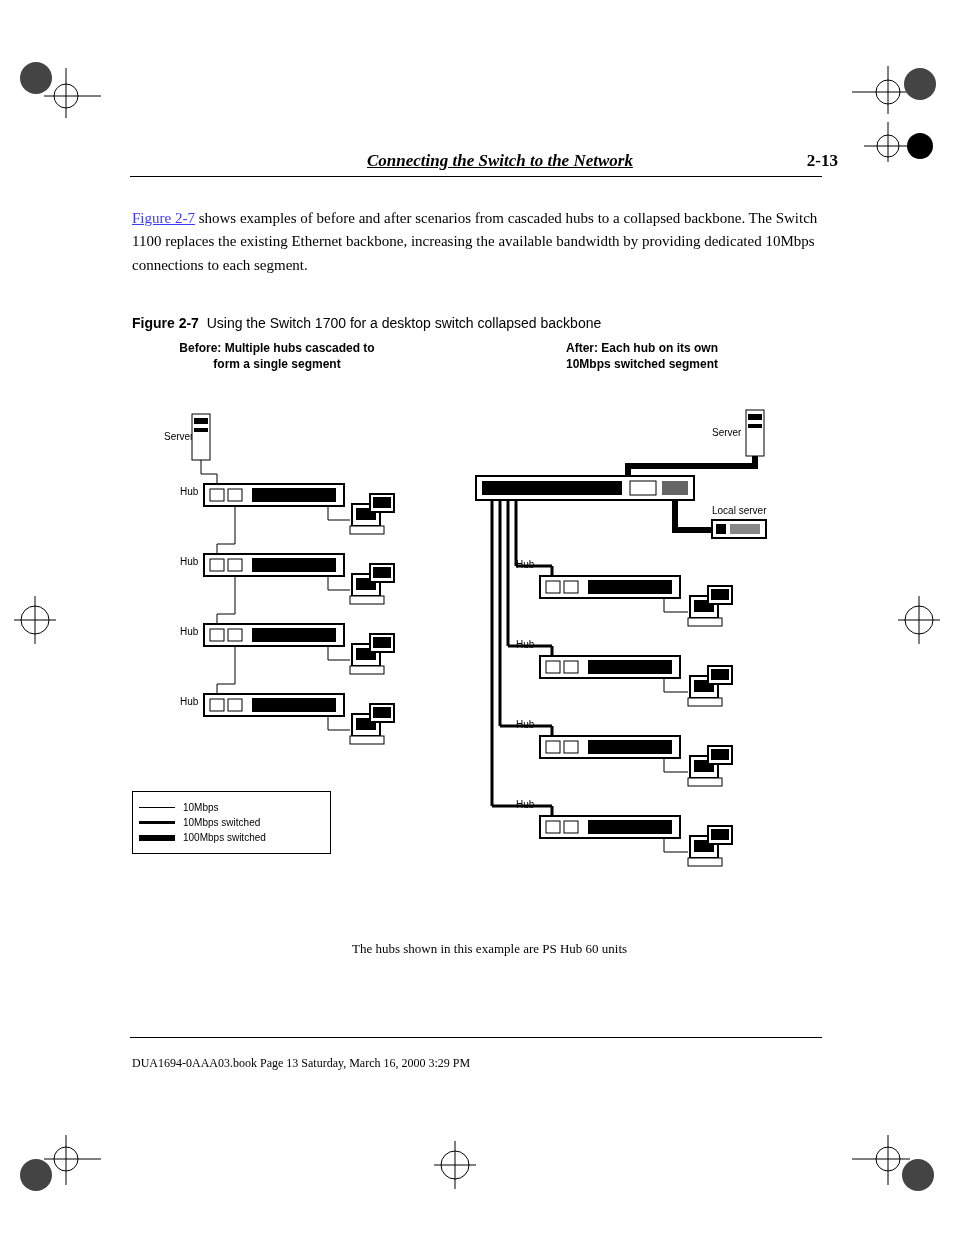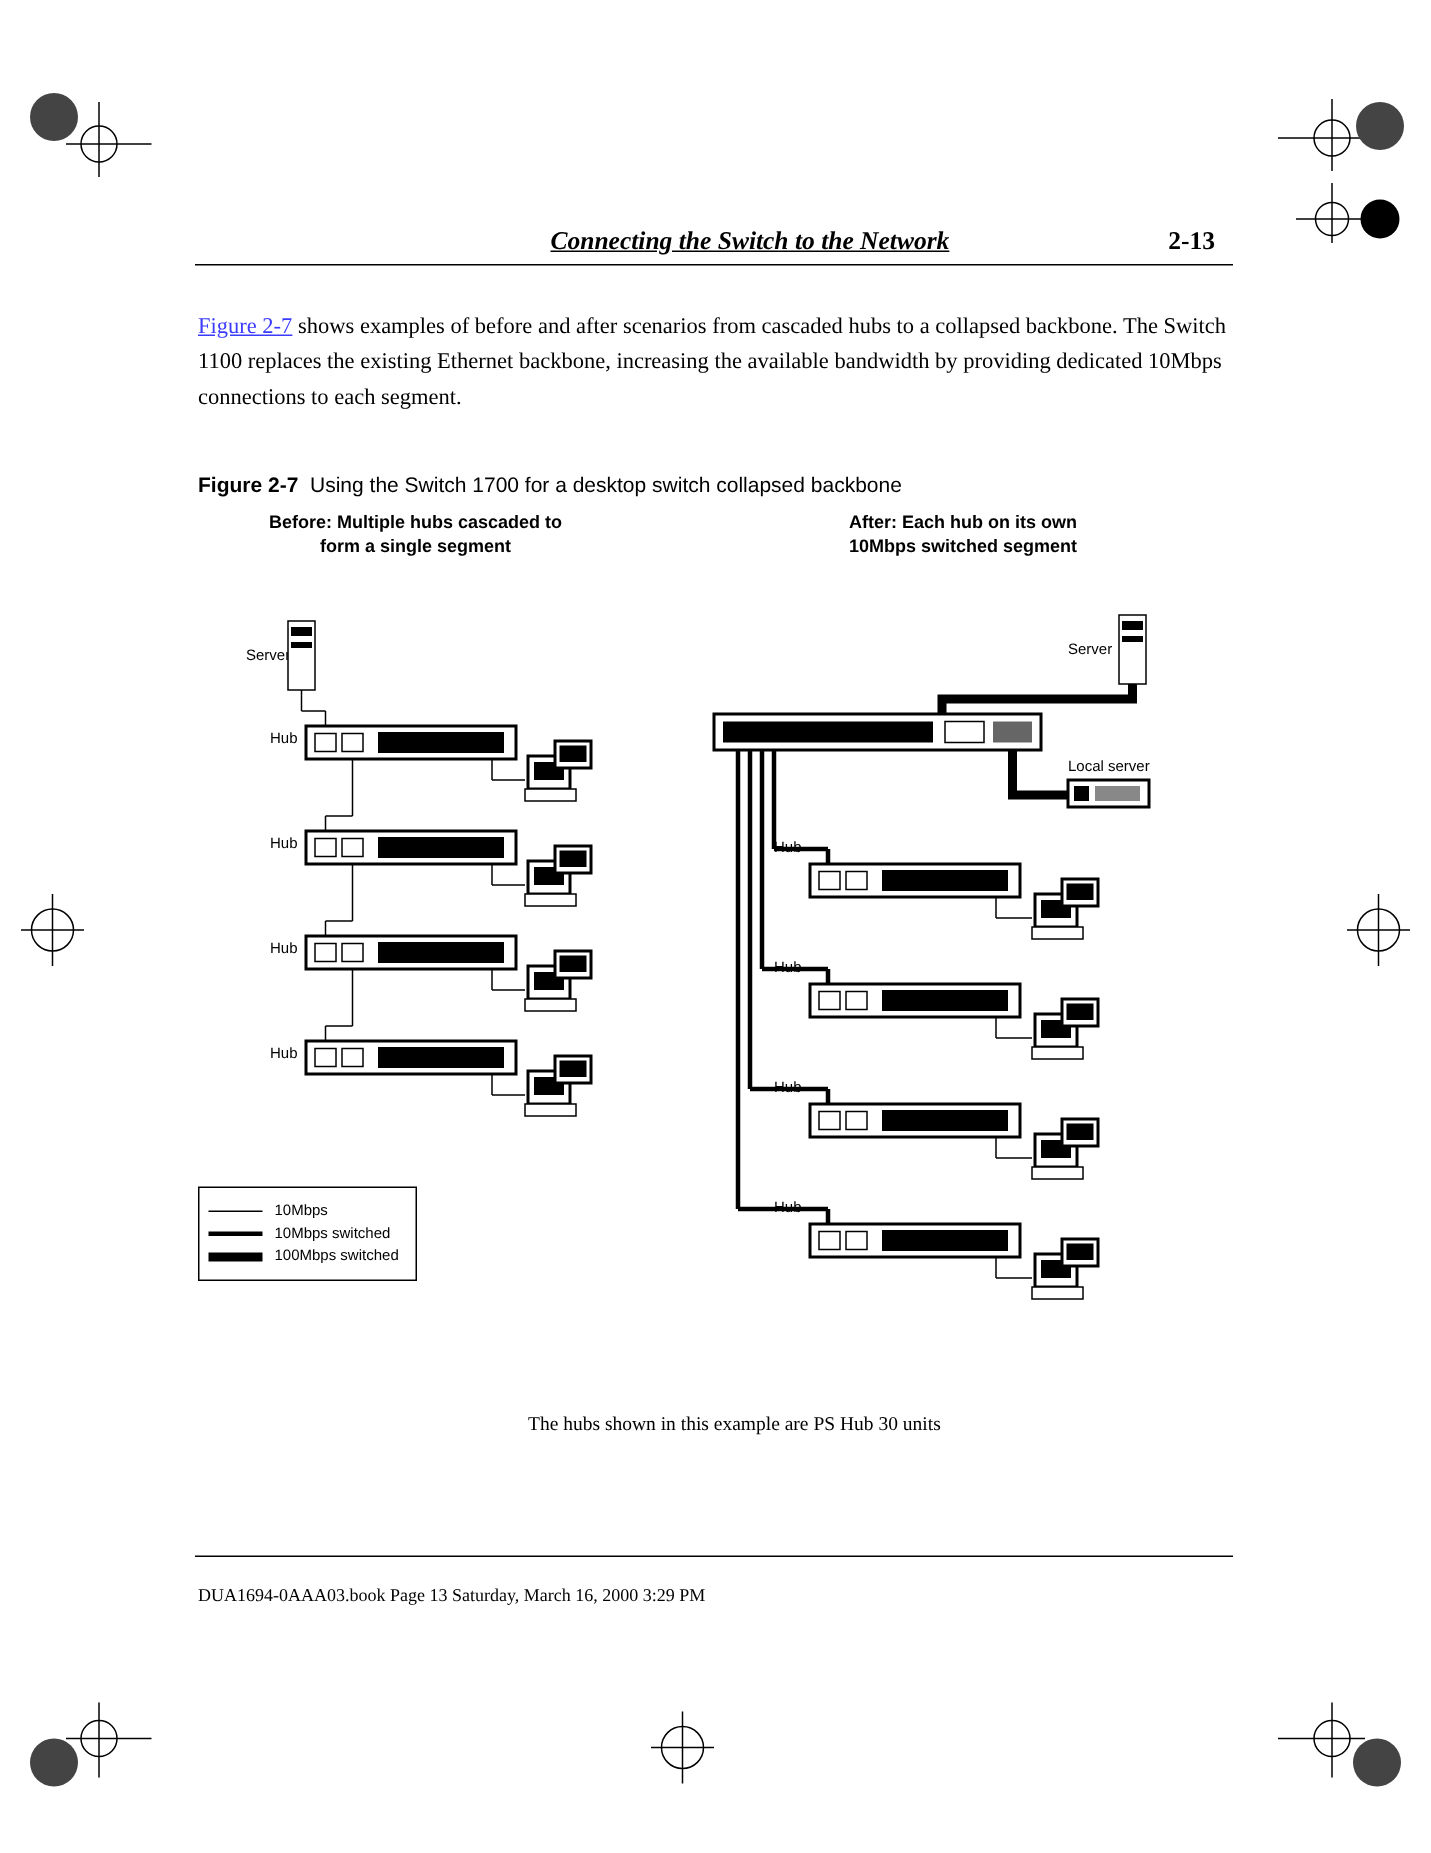--- a/index.html
+++ b/index.html
@@ -88,21 +88,21 @@
         <line x1="40" y1="10" x2="40" y2="60" stroke="#000"></line>
         <line x1="4" y1="34" x2="62" y2="34" stroke="#000"></line>
         <circle cx="40" cy="34" r="12" fill="none" stroke="#000"></circle>
       </svg>
 </div>
 
 <div class="hr" style="left:130px; top:176px; width:692px;"></div>
 <div class="hr" style="left:130px; top:1037px; width:692px;"></div>
 
 <div class="breadcrumb">Connecting the Switch to the Network</div>
-<div class="pagenum" style="right:144px; top:151px;">2-13</div>
+<div class="pagenum" style="right:116px; top:151px;">2-13</div>
 
 <div class="body">
   <p><span class="link">Figure 2-7</span><span> shows examples of before and after scenarios from cascaded hubs to a collapsed backbone. The Switch 1100 replaces the existing Ethernet backbone, increasing the available bandwidth by providing dedicated 10Mbps connections to each segment.</span></p>
 </div>
 
 <div class="figarea">
   <div class="figtitle">
     <span>Figure 2-7</span>&nbsp;&nbsp;<span style="font-weight:normal;">Using the Switch 1700 for a desktop switch collapsed backbone</span>
   </div>
 
@@ -313,34 +313,34 @@
                   <rect x="18" y="-10" width="24" height="18" fill="#fff" stroke="#000" stroke-width="2"></rect>
                   <rect x="21" y="-7" width="18" height="11" fill="#000"></rect>
                 </g>
             <line x1="202" y1="218" x2="202" y2="232" stroke="#000"></line>
                 <line x1="202" y1="232" x2="226" y2="232" stroke="#000"></line>
           </g>
         </svg>
       </div>
     </div>
 
-    <div class="legend" style="left:0; top:450px; width:146px;">
+    <div class="legend" style="left:0; top:450px; width:199px;">
       <div class="legend-row">
             <span class="legend-line thin"></span>
             <span>10Mbps</span>
           </div>
       <div class="legend-row">
             <span class="legend-line med"></span>
             <span>10Mbps switched</span>
           </div>
       <div class="legend-row">
             <span class="legend-line thick"></span>
             <span>100Mbps switched</span>
           </div>
     </div>
 
-    <div class="footnote" style="left:220px; top:600px;">The hubs shown in this example are PS Hub 30 units</div>
+    <div class="footnote" style="left:220px; top:600px;">The hubs shown in this example are PS Hub 60 units</div>
   </div>
 </div>
 
 <div class="bottomleft">DUA1694-0AAA03.book  Page 13  Saturday, March 16, 2000 3:29 PM</div>
 
 </div>
 
 </body></html>

